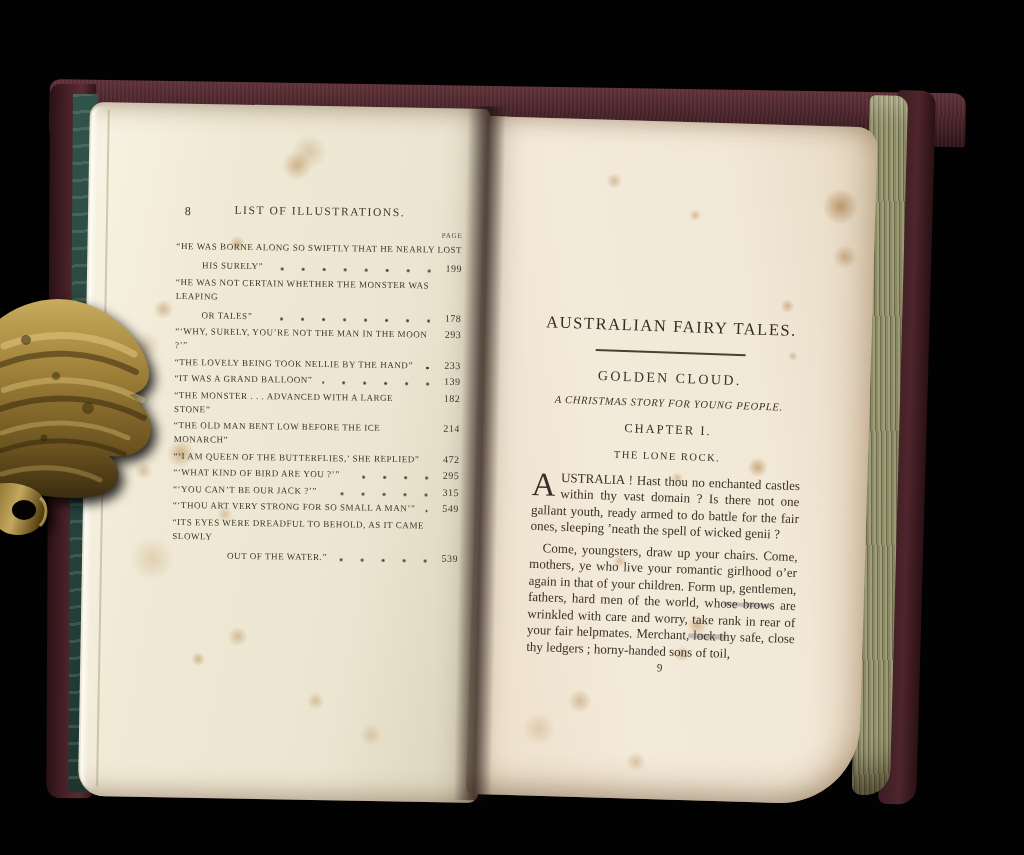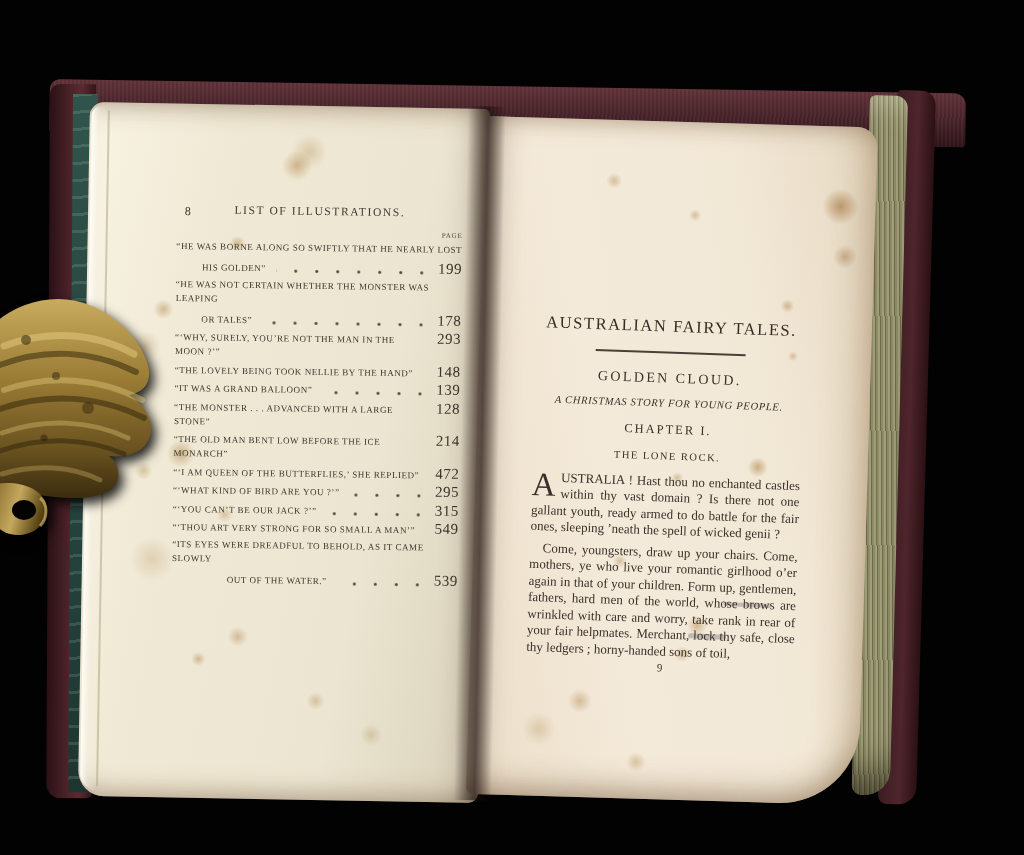--- a/index.html
+++ b/index.html
@@ -96,21 +96,21 @@
   .folio-l{position:absolute;left:8px;top:1px;font-size:12px;}
   .toc-title{display:block;text-align:center;font-size:11.5px;letter-spacing:1.6px;}
   .pagecol{text-align:right;font-size:7px;letter-spacing:.8px;margin-top:9px;color:#4a4238;}
   .entries{margin-top:3px;}
   .entry{margin-bottom:2.5px;font-size:9px;letter-spacing:.55px;color:#3c342b;}
   .eline{display:flex;align-items:baseline;line-height:14px;}
   .eline1{line-height:14px;}
   .l2{margin-top:5px;}
   .ind26{padding-left:26px;}
   .ind55{padding-left:55px;}
-  .enum{font-size:15px;letter-spacing:.5px;}
+  .enum{font-size:10px;letter-spacing:.5px;}
   .leader{flex:1;height:5px;align-self:flex-end;margin:0 6px 2px 10px;
     background-image:radial-gradient(circle,rgba(62,55,46,.9) 1.1px,rgba(62,55,46,0) 1.7px);
     background-size:21px 5px;background-repeat:repeat-x;background-position:right bottom;}
 
   
   .story{position:absolute;left:538px;top:312px;width:268px;color:#38302a;
     transform:rotate(2deg);transform-origin:left top;}
   .bktitle{text-align:center;font-size:16.5px;letter-spacing:1.6px;color:#332b25;}
   .rule{width:150px;height:1.5px;background:#494036;margin:15px auto 0;}
   .stitle{text-align:center;font-size:14px;letter-spacing:2.4px;margin-top:17px;}
@@ -148,21 +148,21 @@
     <div class="toc-head">
       <span class="folio-l">8</span>
       <span class="toc-title">LIST OF ILLUSTRATIONS.</span>
     </div>
     <div class="pagecol">PAGE</div>
     <div class="entries">
 
       <div class="entry">
         <div class="eline1">“HE WAS BORNE ALONG SO SWIFTLY THAT HE NEARLY LOST</div>
         <div class="eline l2 ind26">
-          <span>HIS GOLDEN”</span>
+          <span>HIS SURELY”</span>
           <span class="leader"></span>
           <span class="enum">199</span>
         </div>
       </div>
 
       <div class="entry">
         <div class="eline1">“HE WAS NOT CERTAIN WHETHER THE MONSTER WAS LEAPING</div>
         <div class="eline l2 ind26">
           <span>OR TALES”</span>
           <span class="leader"></span>
@@ -175,37 +175,37 @@
           <span>“‘WHY, SURELY, YOU’RE NOT THE MAN IN THE MOON ?’”</span>
           <span class="leader"></span>
           <span class="enum">293</span>
         </div>
       </div>
 
       <div class="entry">
         <div class="eline">
           <span>“THE LOVELY BEING TOOK NELLIE BY THE HAND”</span>
           <span class="leader"></span>
-          <span class="enum">148</span>
+          <span class="enum">233</span>
         </div>
       </div>
 
       <div class="entry">
         <div class="eline">
           <span>“IT WAS A GRAND BALLOON”</span>
           <span class="leader"></span>
           <span class="enum">139</span>
         </div>
       </div>
 
       <div class="entry">
         <div class="eline">
           <span>“THE MONSTER . . . ADVANCED WITH A LARGE STONE”</span>
           <span class="leader"></span>
-          <span class="enum">128</span>
+          <span class="enum">182</span>
         </div>
       </div>
 
       <div class="entry">
         <div class="eline">
           <span>“THE OLD MAN BENT LOW BEFORE THE ICE MONARCH”</span>
           <span class="leader"></span>
           <span class="enum">214</span>
         </div>
       </div>

